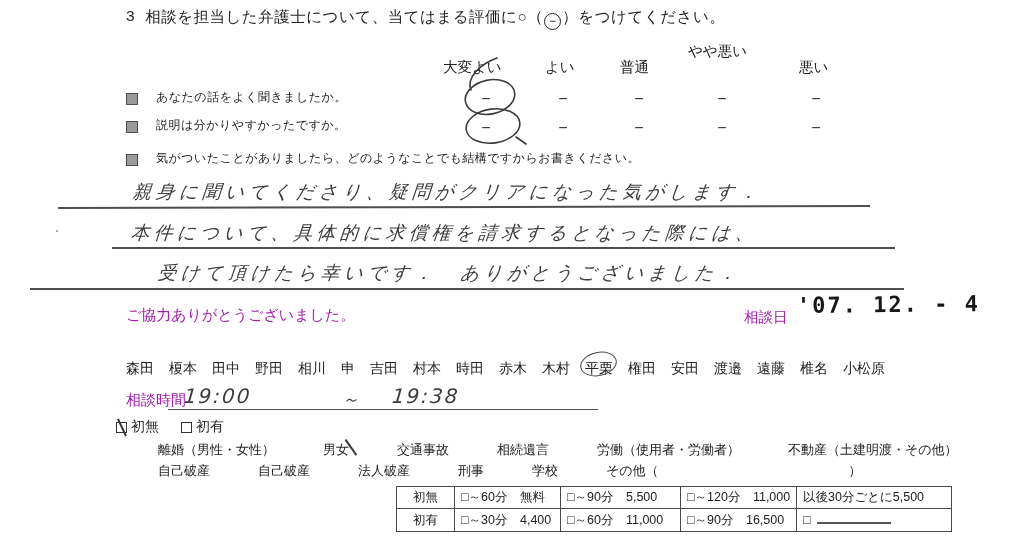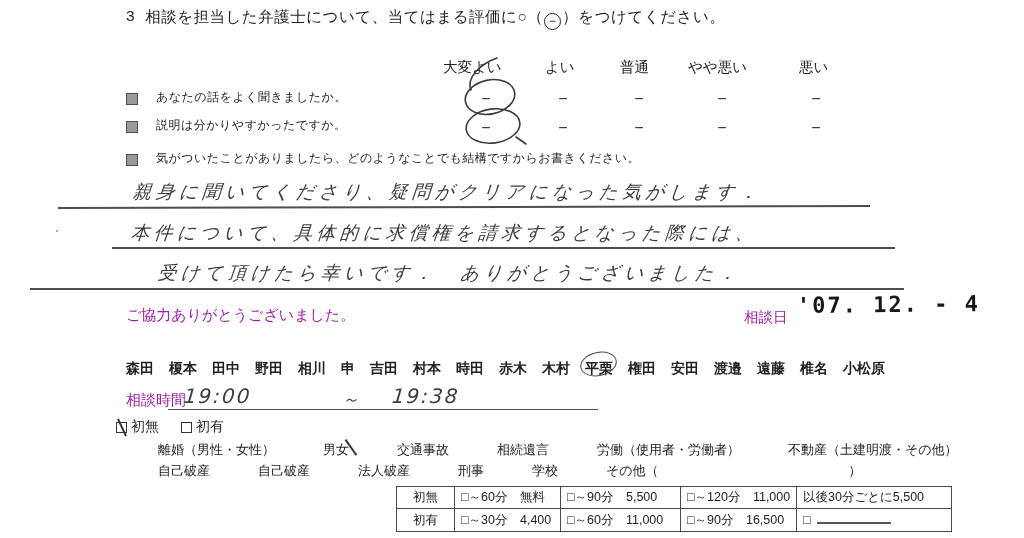--- a/index.html
+++ b/index.html
@@ -29,21 +29,21 @@
   }
   .hw-line { font-size:18.5px; letter-spacing:4.5px; }
   .hw-num { font-size:20px; letter-spacing:2px; }
   .rule { height:1.6px; background:#4e4e4e; }
   
   .stamp {
     font-family:"DejaVu Sans Mono", monospace; font-weight:bold; font-size:22px;
     letter-spacing:2px; color:#181818; transform:rotate(-0.6deg);
   }
   .names { display:flex; gap:15px; font-size:14px; color:#222; }
-  .name { position:relative;font-weight:bold; }
+  .name { position:relative; }
   .name-circle {
     position:absolute; left:-5px; top:-8px; width:37px; height:24px;
     border:1.4px solid #4a4a4a; border-radius:50%; transform:rotate(-12deg);
   }
   .cbx-row { display:flex; gap:22px; font-size:14px; align-items:center; }
   .cbx-opt { display:flex; align-items:center; gap:4px; position:relative; }
   .cbx { width:11px; height:11px; border:1.4px solid #333; position:relative; }
   .cbx-slash {
     position:absolute; left:4px; top:-5px; width:1.6px; height:19px;
     background:#333; transform:rotate(-25deg);
@@ -78,21 +78,21 @@
 <div id="page">
 
   <div class="abs title-row" style="left:126px; top:7px;">
     <span>3</span>
     <span><span>相談を担当した弁護士について、当てはまる評価に○（</span><span class="circled-dash">−</span><span>）をつけてください。</span></span>
   </div>
 
   <div class="abs col-head" style="left:443px; top:58px;">大変よい</div>
   <div class="abs col-head" style="left:545px; top:58px;">よい</div>
   <div class="abs col-head" style="left:620px; top:58px;">普通</div>
-  <div class="abs col-head" style="left:688px; top:58px;">やや悪い</div>
+  <div class="abs col-head" style="left:688px; top:42px;">やや悪い</div>
   <div class="abs col-head" style="left:799px; top:58px;">悪い</div>
 
   <div class="abs bullet" style="left:126px; top:93px;"></div>
   <div class="abs q-label" style="left:156px; top:89px;">あなたの話をよく聞きましたか。</div>
   <div class="abs dash" style="left:477px; top:90px;">−</div>
   <div class="abs dash" style="left:554px; top:90px;">−</div>
   <div class="abs dash" style="left:630px; top:90px;">−</div>
   <div class="abs dash" style="left:713px; top:90px;">−</div>
   <div class="abs dash" style="left:807px; top:90px;">−</div>
 

